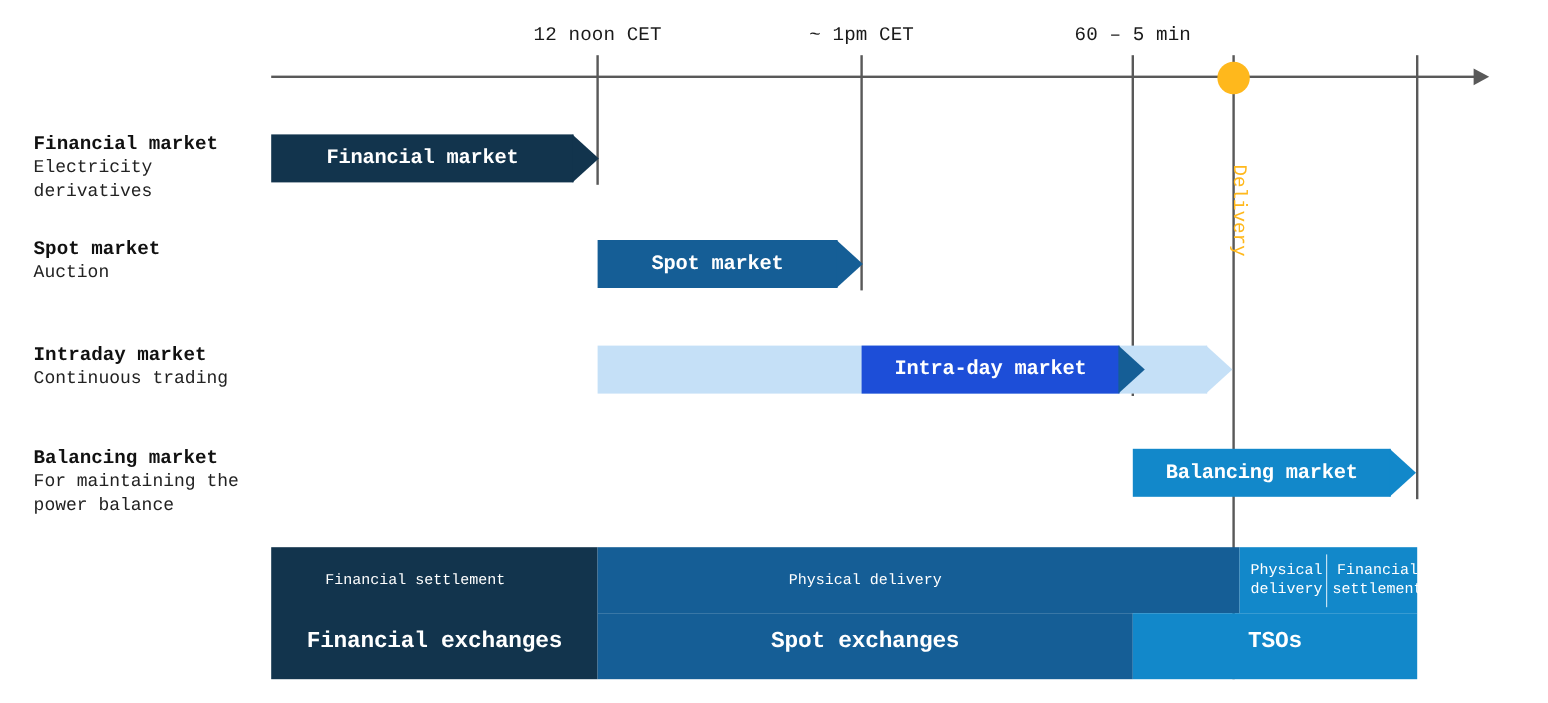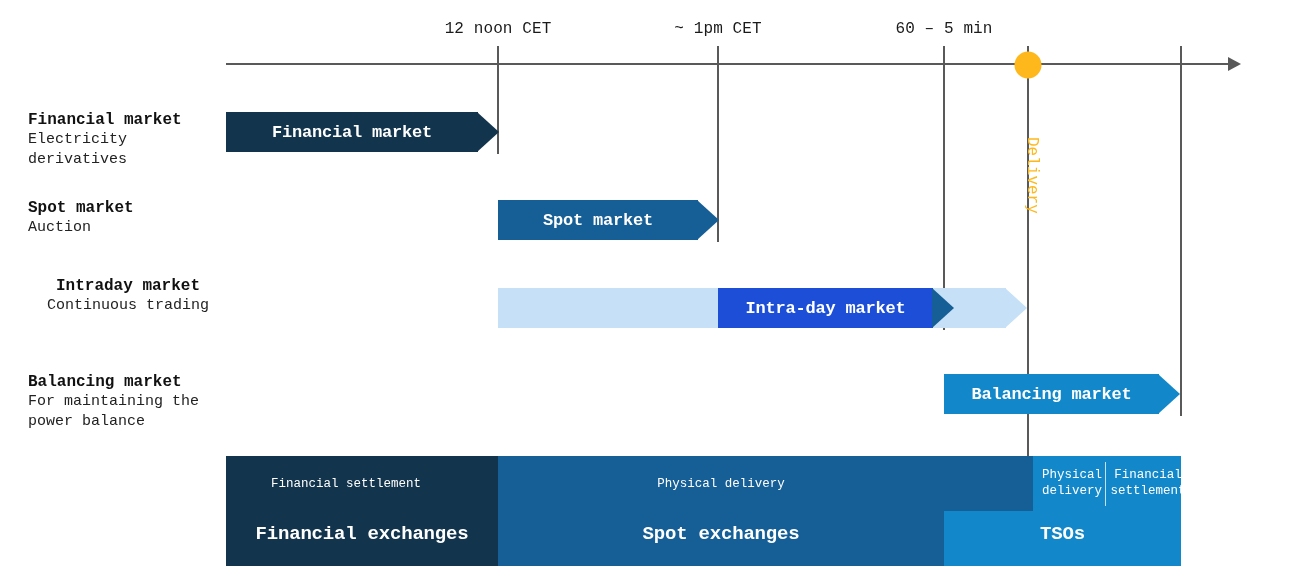--- a/index.html
+++ b/index.html
@@ -71,21 +71,21 @@
 
   <div class="row-label" style="top:198px;">
     <span class="t">Spot market</span>
     <span class="s">Auction</span>
   </div>
   <div class="bar" style="left:498px;top:200px;width:200px;background:#155E96;">
     <span class="cap" style="border-left:22px solid #155E96;"></span>
     <span class="txt">Spot market</span>
   </div>
 
-  <div class="row-label" style="top:276px;text-align:center;">
+  <div class="row-label" style="top:286px;">
     <span class="t">Intraday market</span>
     <span class="s">Continuous trading</span>
   </div>
 
   <div class="bar" style="left:498px;top:288px;width:508px;background:#C5E0F7;">
     <span class="cap" style="border-left:22px solid #C5E0F7;"></span>
   </div>
 
   <div class="bar" style="left:718px;top:288px;width:215px;background:#1d4ed8;">
     <span class="cap" style="border-left:22px solid #155E96;"></span>

